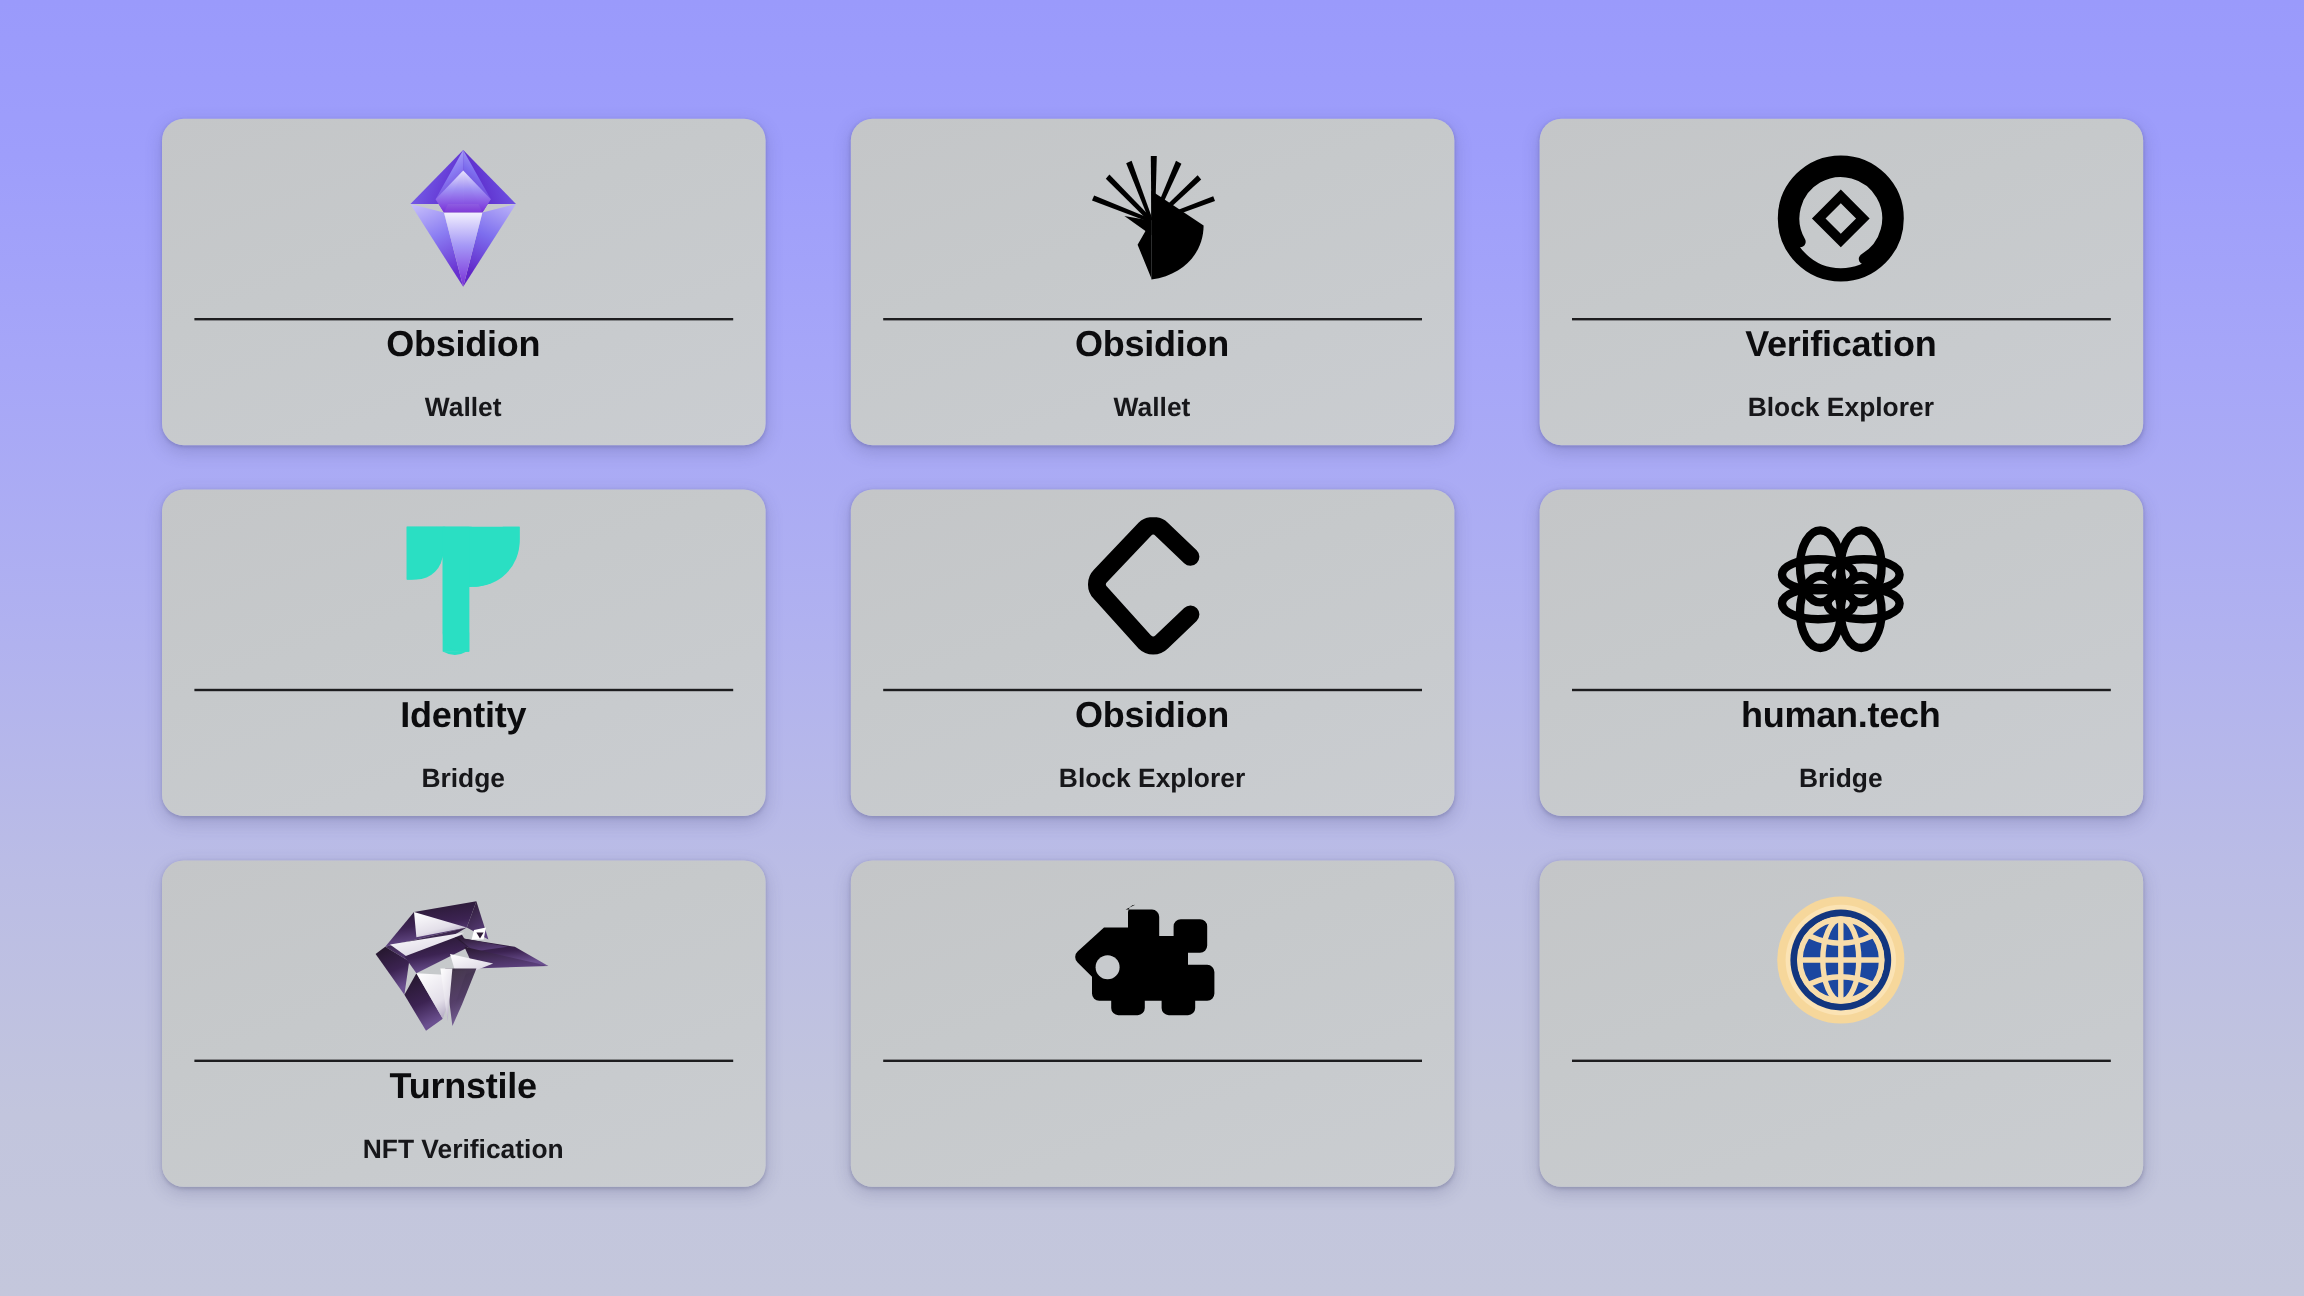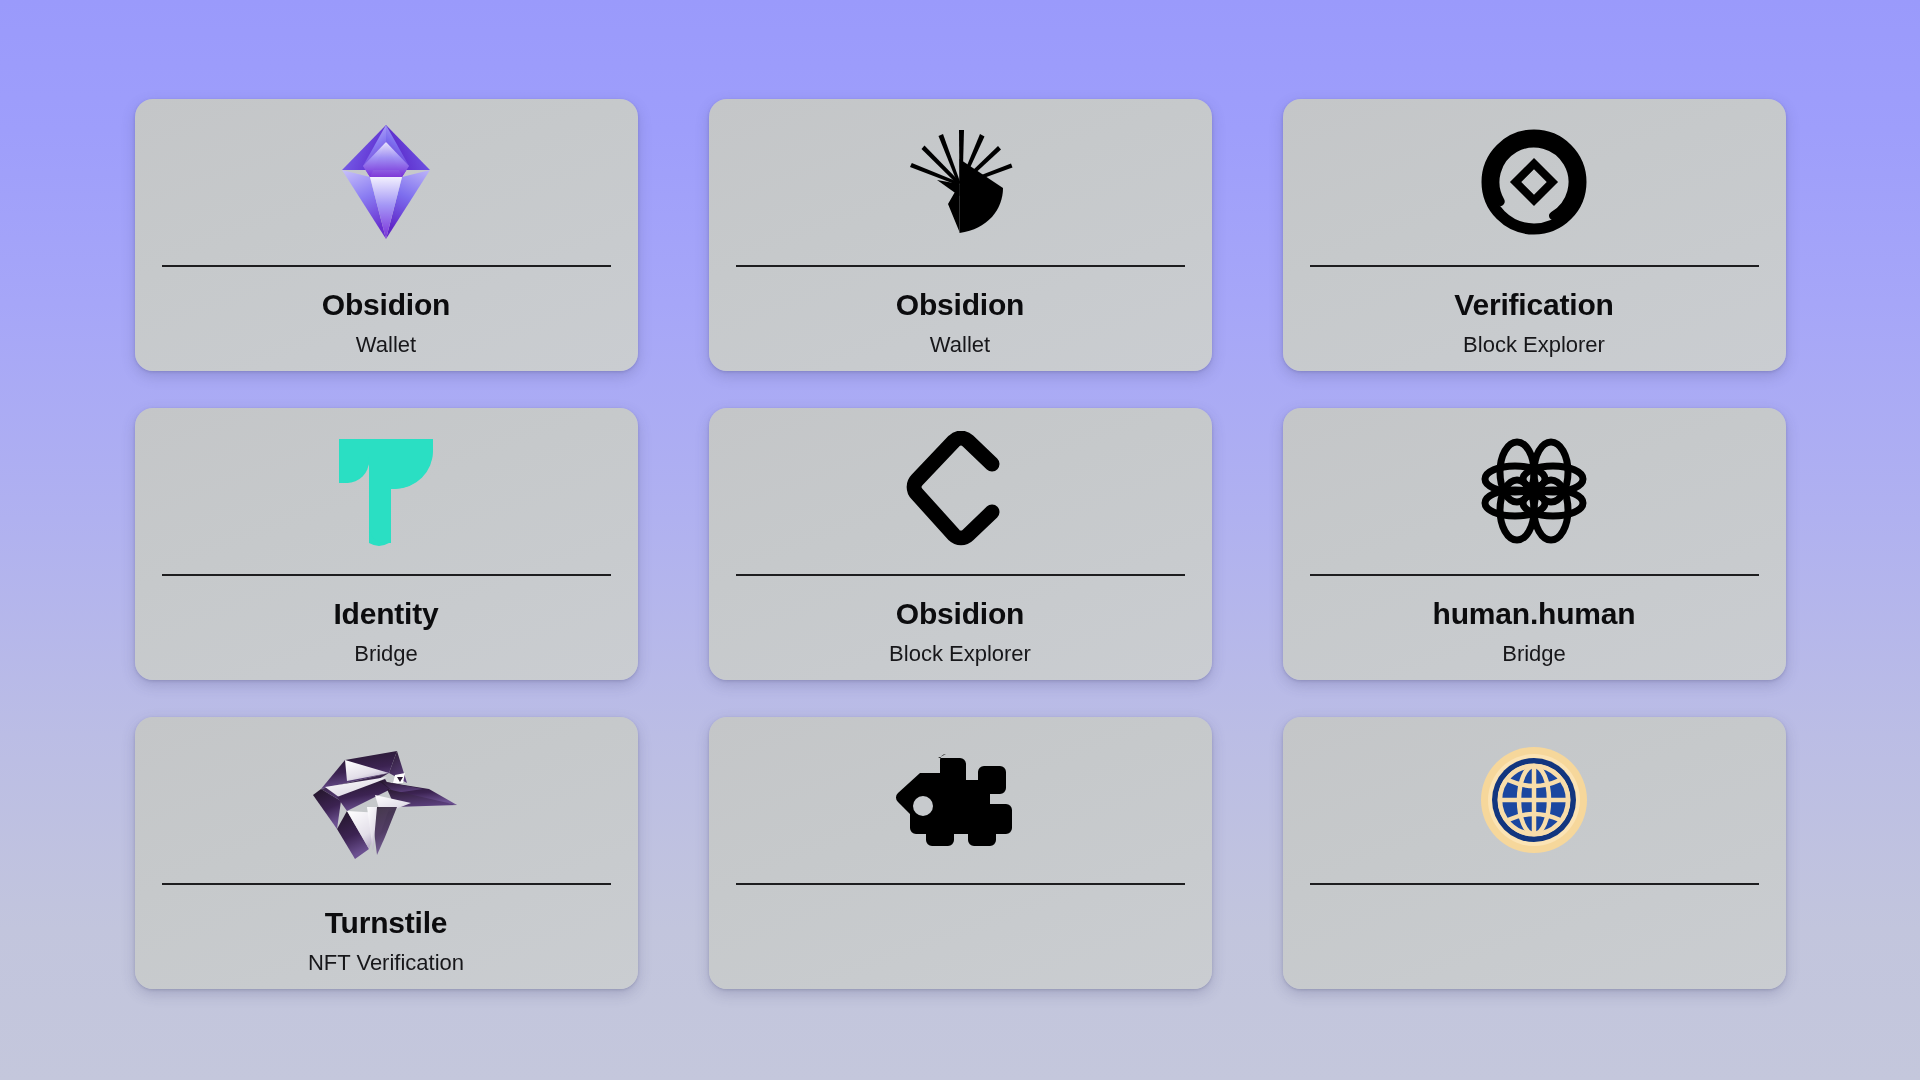--- a/index.html
+++ b/index.html
@@ -65,36 +65,36 @@
     flex: none;
   }
 
   .text-zone {
     width: 100%;
     flex: 1;
     display: flex;
     flex-direction: column;
     align-items: center;
     justify-content: flex-start;
-    padding-top: 22px;
+    padding-top: 5px;
   }
 
   .card-name {
     font-size: 30px;
     font-weight: 700;
     color: #0c0c0e;
     letter-spacing: -0.2px;
     line-height: 1.05;
     text-align: center;
   }
 
   .card-category {
-    margin-top: 12px;
+    margin-top: 24px;
     font-size: 22px;
-    font-weight: 400;
+    font-weight: 700;
     color: #17171a;
     line-height: 1.1;
     text-align: right;
   }
 </style>
 </head>
 <body>
 
 <div id="grid">
 
@@ -234,21 +234,21 @@
           <ellipse cx="40" cy="44" rx="30" ry="13"></ellipse>
           <ellipse cx="78" cy="44" rx="30" ry="13"></ellipse>
           <ellipse cx="40" cy="68" rx="30" ry="13"></ellipse>
           <ellipse cx="78" cy="68" rx="30" ry="13"></ellipse>
         </g>
         <circle cx="59" cy="56" r="10" fill="#000"></circle>
       </svg>
     </div>
     <div class="divider"></div>
     <div class="text-zone">
-      <div class="card-name">human.human</div>
+      <div class="card-name">human.tech</div>
       <div class="card-category">Bridge</div>
     </div>
   </div>
 
   <div class="card">
     <div class="logo-zone">
       <svg width="150" height="126" viewBox="0 0 150 126">
         <defs>
           <linearGradient id="rvDark" x1="0" y1="0" x2="0.3" y2="1">
             <stop offset="0%" stop-color="#221528"></stop>

